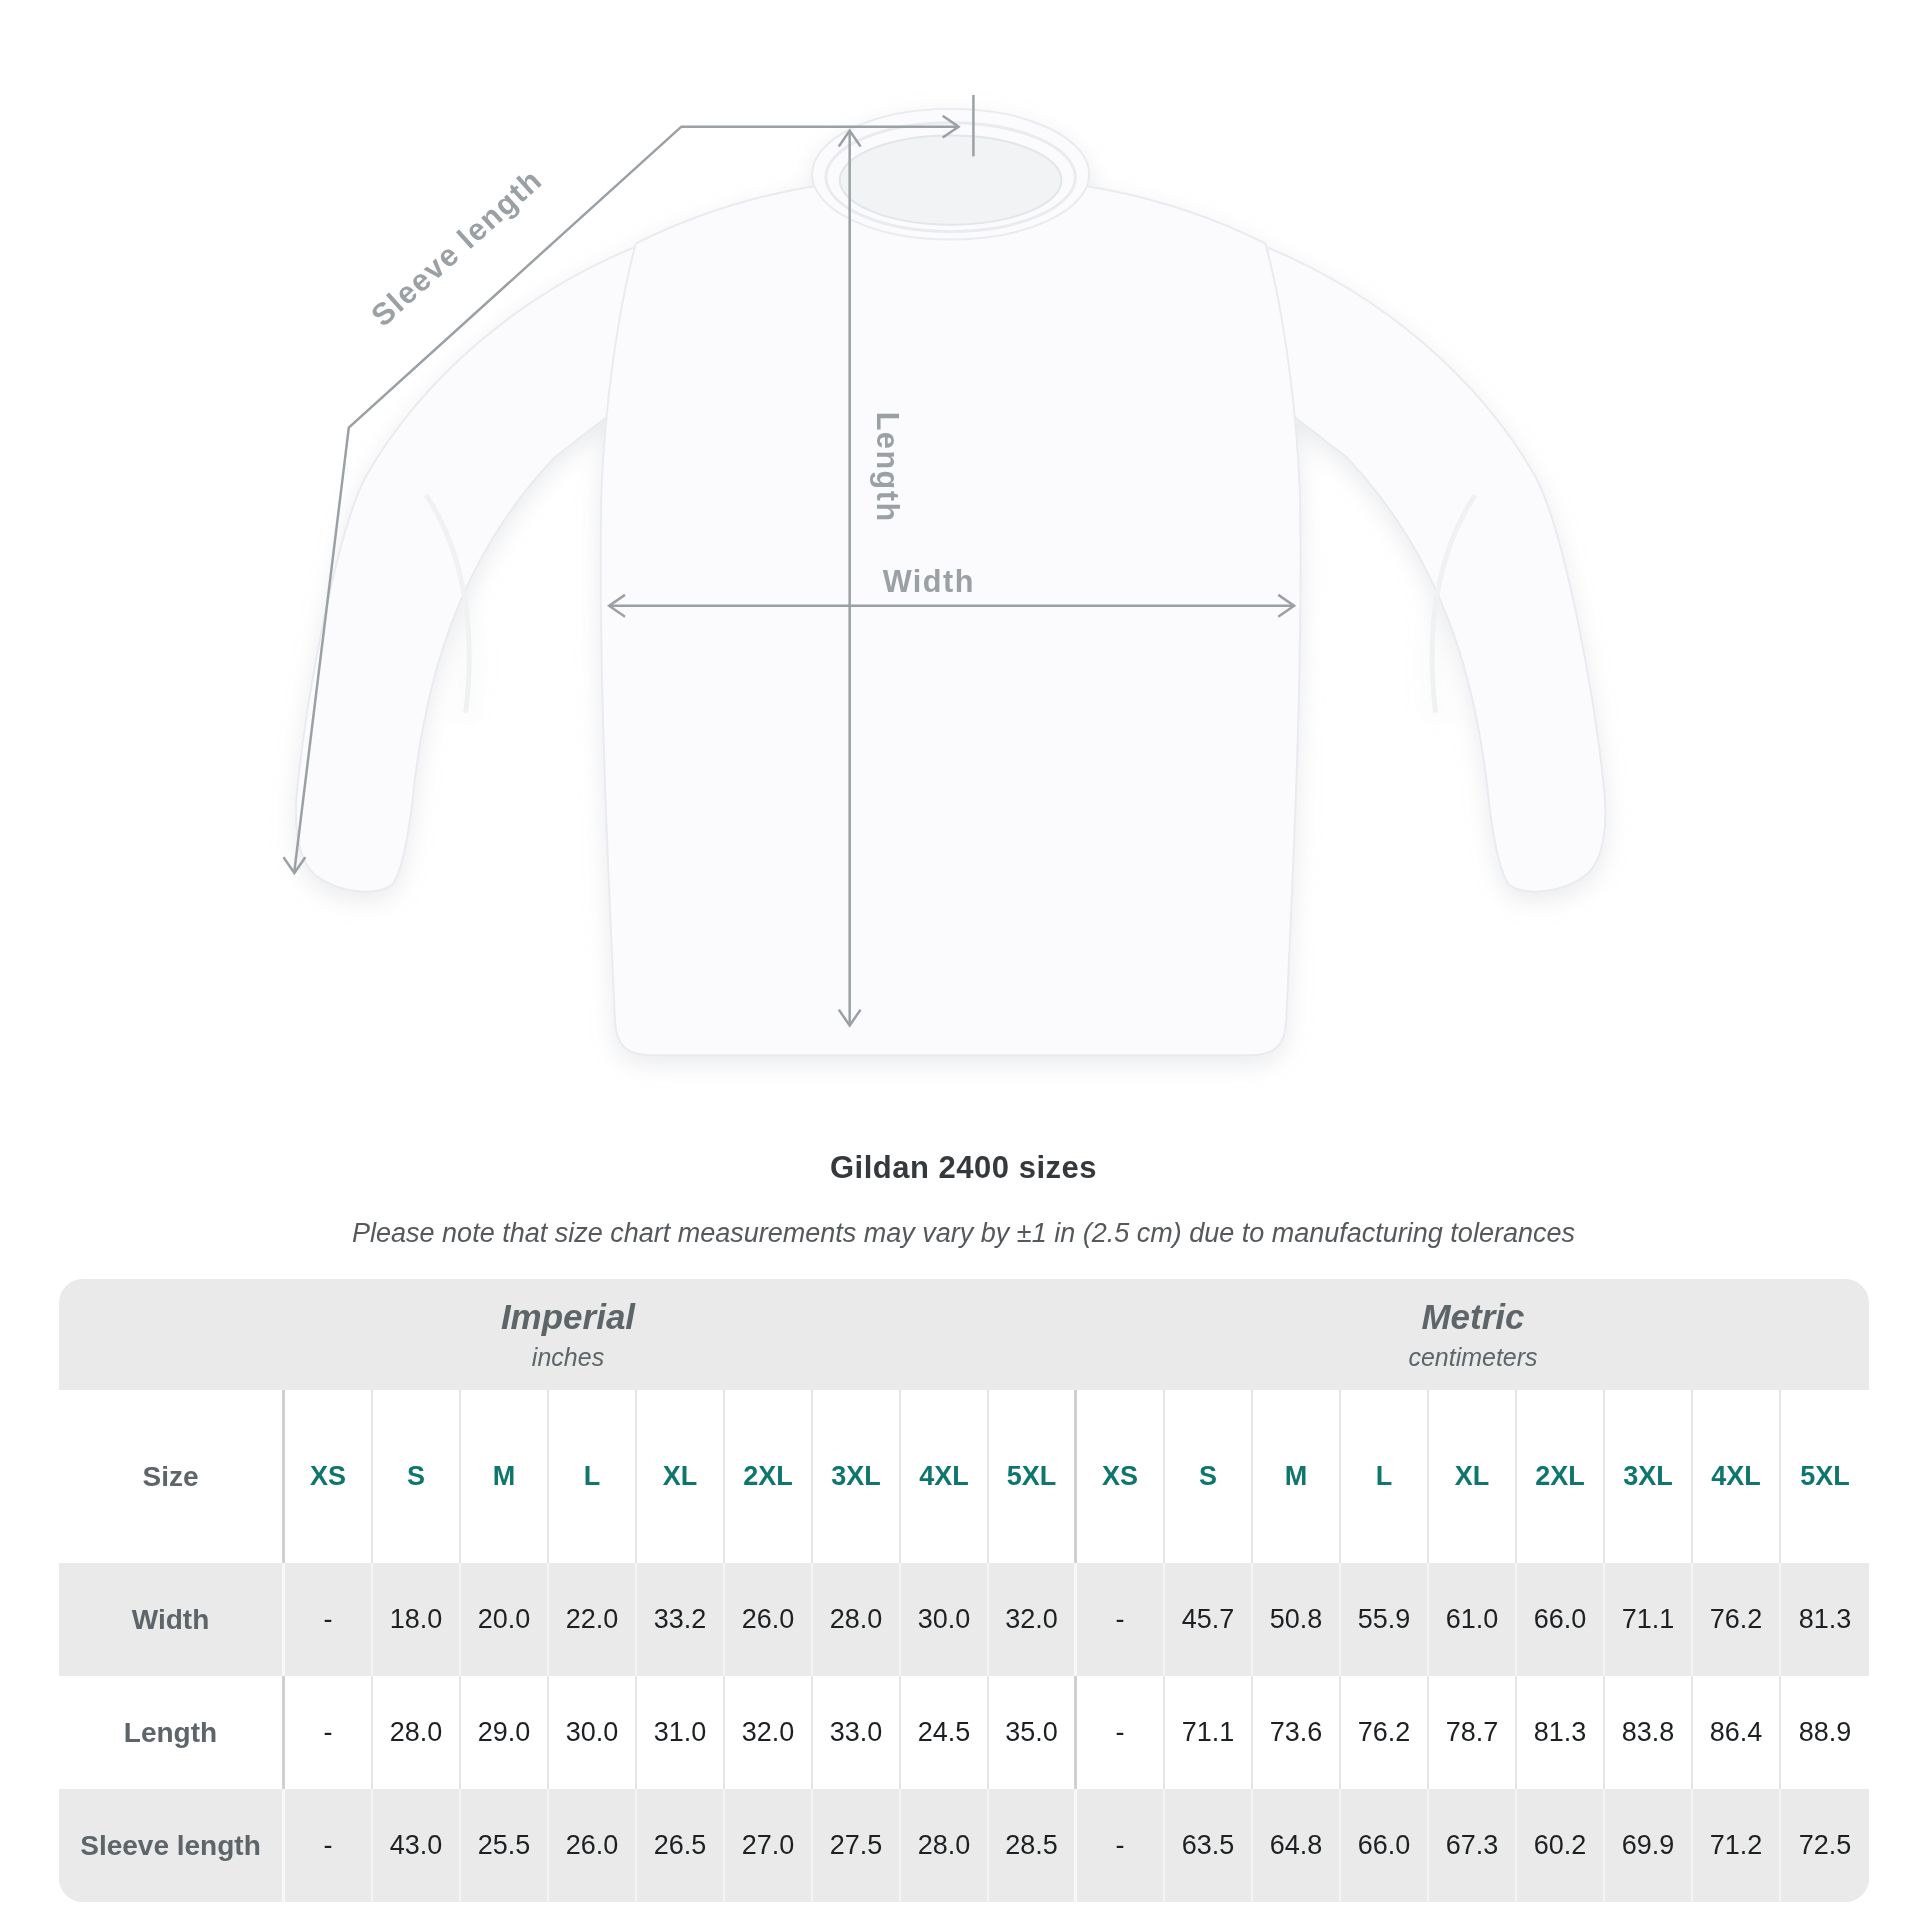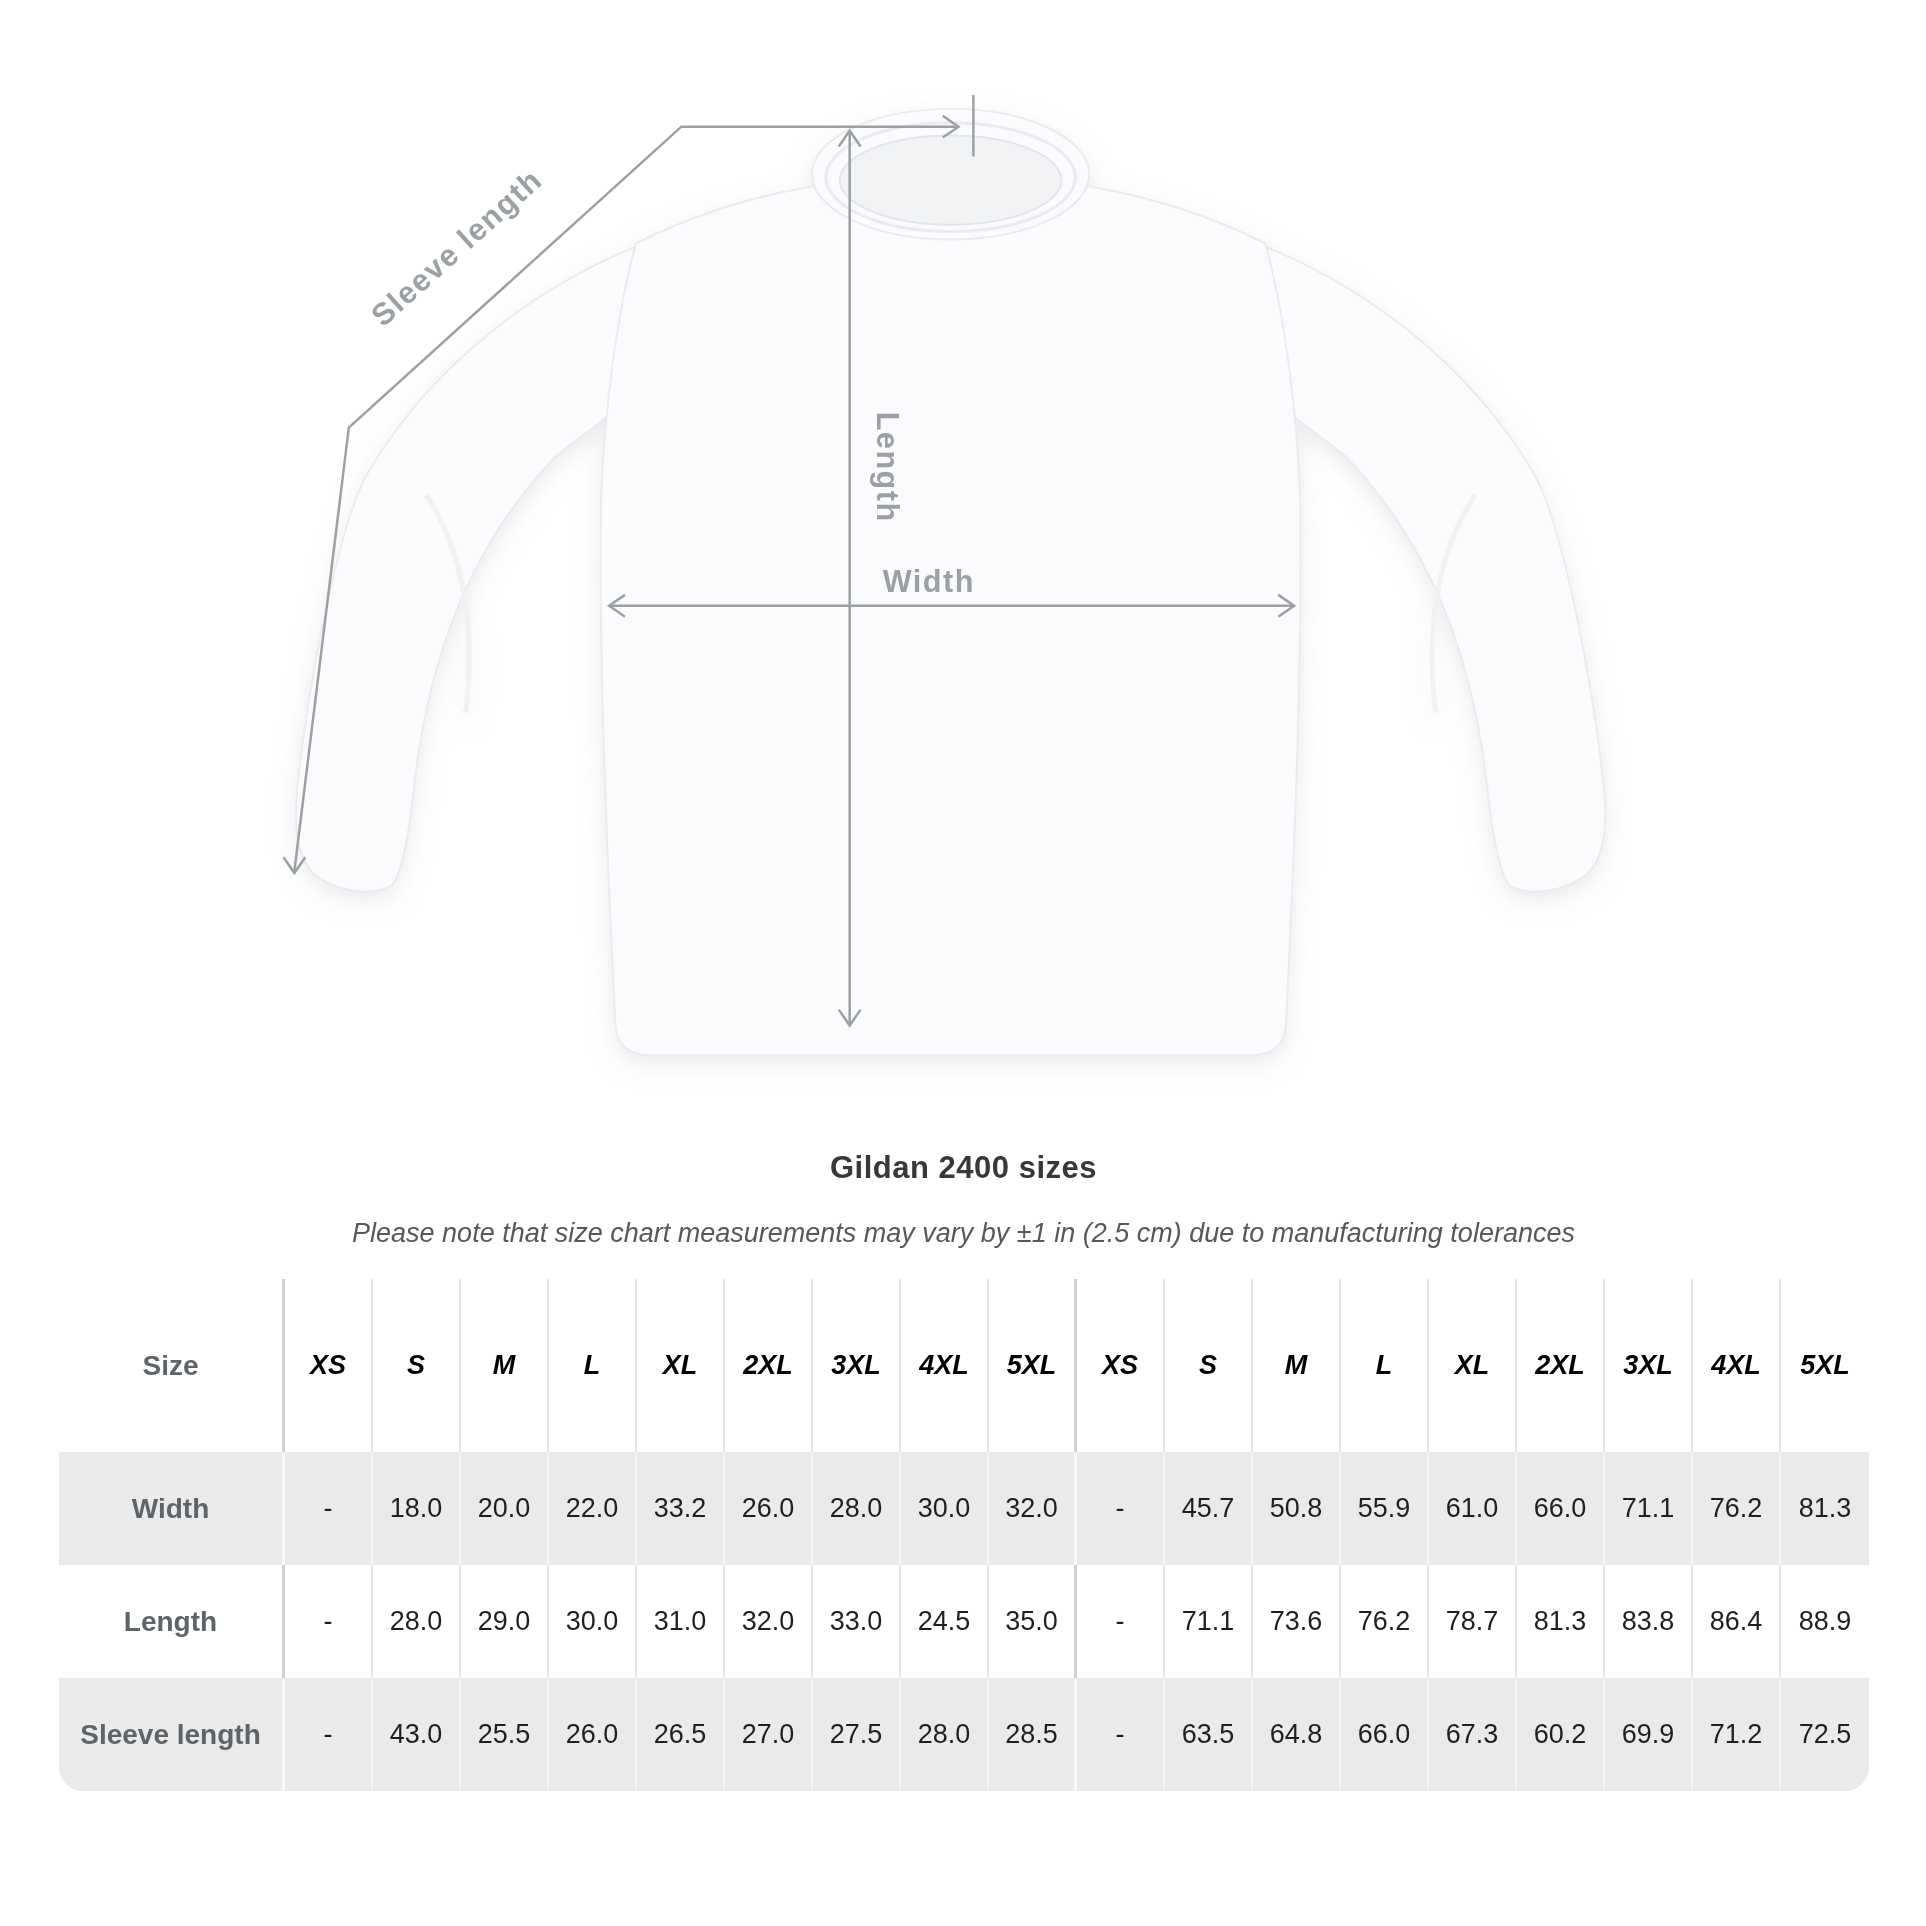--- a/index.html
+++ b/index.html
@@ -28,21 +28,21 @@
   .thead{height:173px;}
   .tdata{height:113px;}
   .cell{display:flex;align-items:center;justify-content:center;
         border-right:2px solid #e4e5e6;font-size:27px;color:#1d2022;}
   .trow .cell:last-child{border-right:none;}
   .cell.sep{border-right-width:3px;border-right-color:#ced1d2;}
   .g{background:#eaeaea;}
   .g .cell{background:#eaeaea;border-right-color:#f4f4f4;}
   .g .cell.sep{border-right-color:#f8f8f8;}
   .slate{color:#5d6568;font-weight:bold;font-size:28px;}
-  .hsize{color:#000000;font-weight:bold;font-size:27px;font-style:italic;}
+  .hsize{color:#0f766e;font-weight:bold;font-size:27px;}
 </style>
 </head>
 <body>
 
 <div class="page">
 
   <div class="shirt-wrap">
     <svg width="1927" height="1168" viewBox="0 0 1946 1180">
       <defs>
         <filter id="soft" x="-20%" y="-20%" width="140%" height="140%">
@@ -112,20 +112,30 @@
         <text class="ann-text" x="938" y="598" text-anchor="middle">Width</text>
       </g>
     </svg>
   </div>
 
   <div class="title">Gildan 2400 sizes</div>
   <div class="subtitle">Please note that size chart measurements may vary by ±1 in (2.5 cm) due to manufacturing tolerances</div>
 
   <div class="size-table">
 
+    <div class="gband">
+      <div class="gcell">
+        <div class="gname">Imperial</div>
+        <div class="gunit">inches</div>
+      </div>
+      <div class="gcell">
+        <div class="gname">Metric</div>
+        <div class="gunit">centimeters</div>
+      </div>
+    </div>
 
     <div class="trow thead">
       <div class="cell slate sep">Size</div>
       <div class="cell hsize">XS</div>
       <div class="cell hsize">S</div>
       <div class="cell hsize">M</div>
       <div class="cell hsize">L</div>
       <div class="cell hsize">XL</div>
       <div class="cell hsize">2XL</div>
       <div class="cell hsize">3XL</div>

